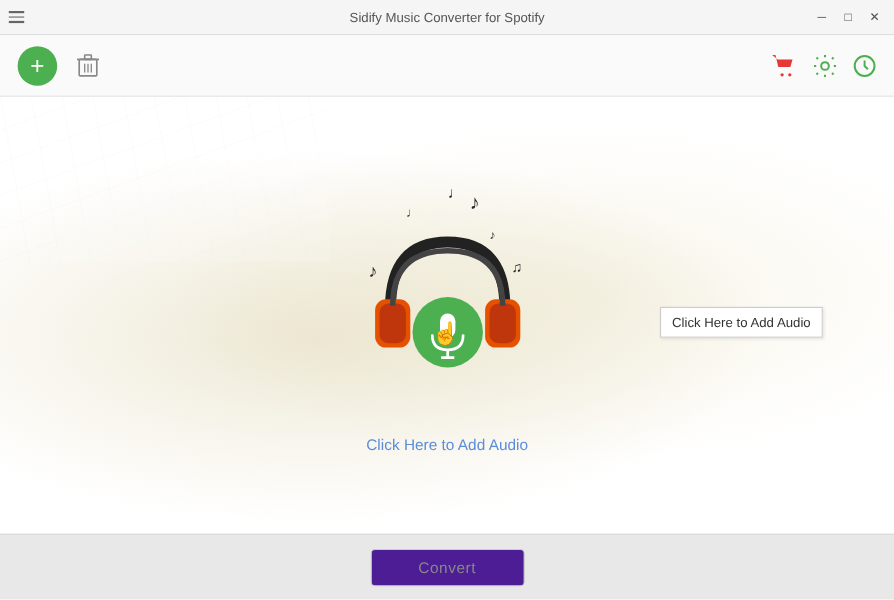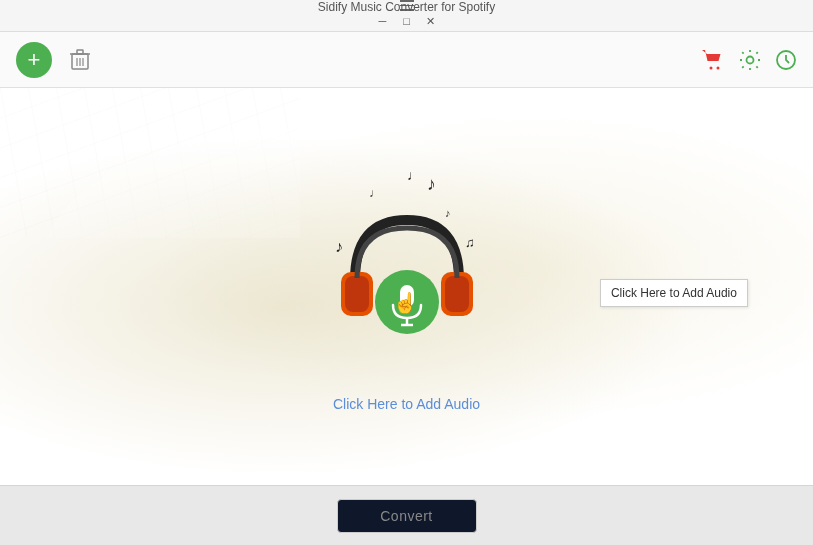--- a/index.html
+++ b/index.html
@@ -14,21 +14,20 @@
 
     
     .title-bar {
       height: 32px;
       background: #f5f5f5;
       border-bottom: 1px solid #ddd;
       display: flex;
       align-items: center;
       justify-content: space-between;
       padding: 0 8px;
-      flex-direction: column;
     }
     .title-bar-left {
       display: flex;
       align-items: center;
       gap: 6px;
     }
     .title-bar-title {
       position: absolute;
       left: 50%;
       transform: translateX(-50%);
@@ -198,21 +197,21 @@
       height: 60px;
       background: #e8e8e8;
       border-top: 1px solid #d5d5d5;
       display: flex;
       align-items: center;
       justify-content: center;
     }
     .btn-convert {
       width: 140px;
       height: 34px;
-      background: #0f172a;
+      background: #4c1d95;
       border: 1px solid #ccc;
       border-radius: 4px;
       font-size: 14px;
       color: #888;
       cursor: pointer;
       letter-spacing: 0.5px;
     }
 
     
     .hamburger {

